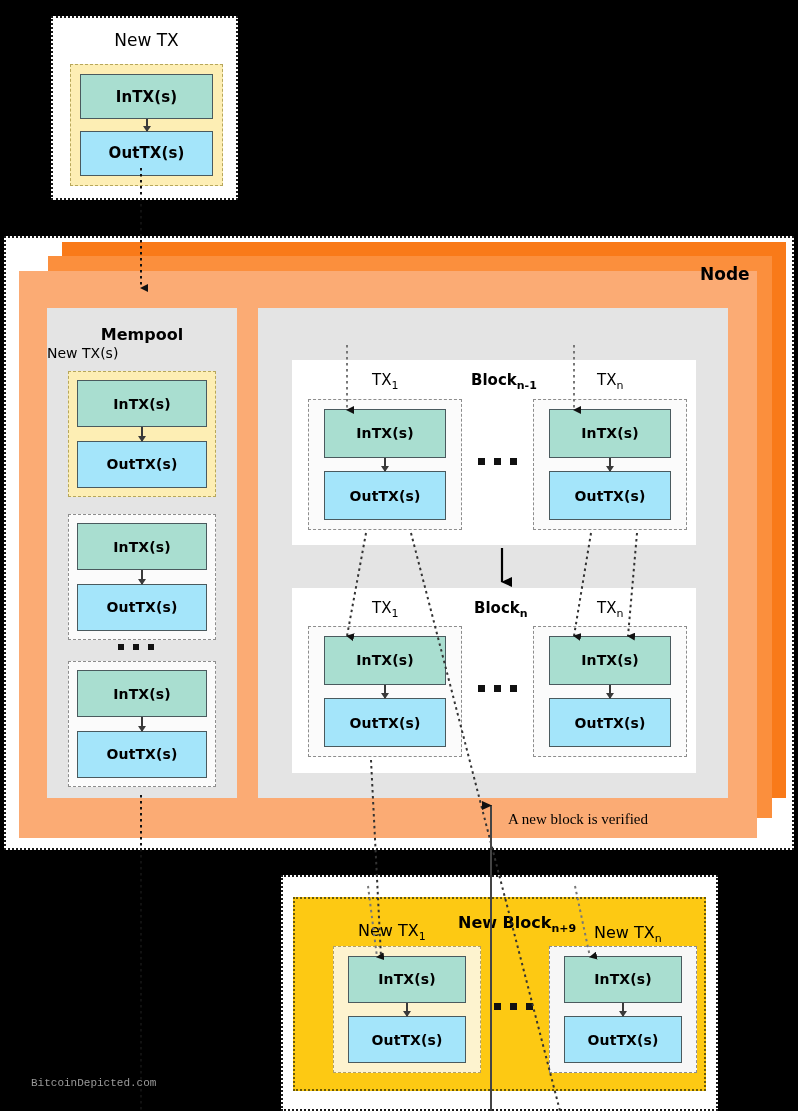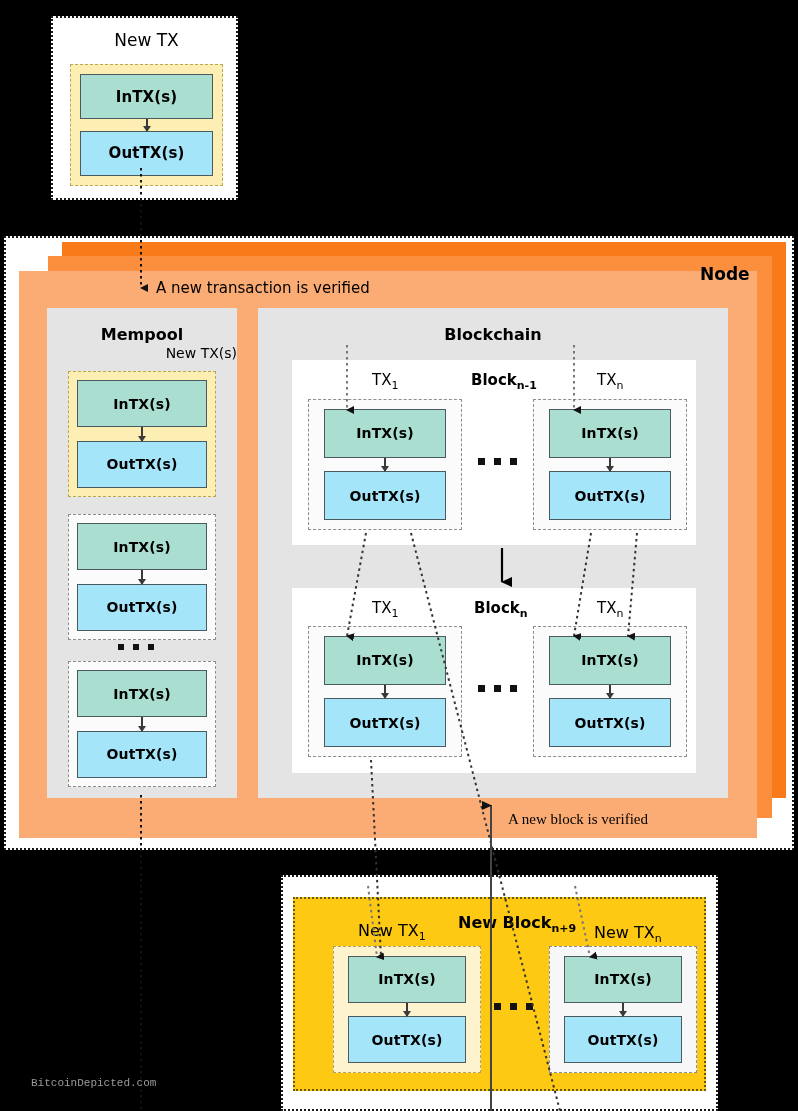--- a/index.html
+++ b/index.html
@@ -106,26 +106,25 @@
   </div>
 
   <div class="abs dotted-white" style="left:4px; top:236px; width:790px; height:614px;"></div>
 
   <div class="node-card node-back" style="left:62px; top:242px; width:724px; height:556px;"></div>
   <div class="node-card node-mid" style="left:48px; top:256px; width:724px; height:562px;"></div>
   <div class="node-card node-front" style="left:19px; top:271px; width:738px; height:567px;"></div>
 
   <div class="lbl lbl-title lbl-bold abs" style="left:700px; top:264px;">Node</div>
 
-  <div class="lbl abs" style="left:156px; top:279px; font-size:15px;">A new transaction is verified</div>
 
   <div class="panel-gray abs" style="left:47px; top:308px; width:190px; height:490px;"></div>
 
   <div class="lbl lbl-bold abs" style="left:47px; top:325px; width:190px; text-align:center; font-size:16px;">Mempool</div>
-  <div class="lbl abs" style="left:47px; top:345px; width:190px; text-align:right; font-size:14px;">New TX(s)</div>
+  <div class="lbl abs" style="left:47px; top:345px; width:190px; text-align:left; font-size:14px;">New TX(s)</div>
 
   <div class="tx-group cream abs" style="left:68px; top:371px; width:148px; height:126px; padding:8px;">
     <div class="io-box io-in" style="width:100%; height:48px; font-size:14px;">InTX(s)</div>
     <div class="mini-arrow" style="height:14px;"></div>
     <div class="io-box io-out" style="width:100%; height:48px; font-size:14px;">OutTX(s)</div>
   </div>
 
   <div class="tx-group plain abs" style="left:68px; top:514px; width:148px; height:126px; padding:8px;">
     <div class="io-box io-in" style="width:100%; height:48px; font-size:14px;">InTX(s)</div>
     <div class="mini-arrow" style="height:14px;"></div>
@@ -139,21 +138,20 @@
     </div>
 
   <div class="tx-group plain abs" style="left:68px; top:661px; width:148px; height:126px; padding:8px;">
     <div class="io-box io-in" style="width:100%; height:48px; font-size:14px;">InTX(s)</div>
     <div class="mini-arrow" style="height:14px;"></div>
     <div class="io-box io-out" style="width:100%; height:48px; font-size:14px;">OutTX(s)</div>
   </div>
 
   <div class="panel-gray abs" style="left:258px; top:308px; width:470px; height:490px;"></div>
 
-  <div class="lbl lbl-bold abs" style="left:258px; top:325px; width:470px; text-align:center; font-size:16px;">Blockchain</div>
 
   <div class="panel-white abs" style="left:292px; top:360px; width:404px; height:185px;"></div>
 
   <div class="lbl abs" style="left:372px; top:371px; font-size:15px;">
     <span>TX</span><span class="sub">1</span>
   </div>
   <div class="lbl lbl-bold abs" style="left:471px; top:371px; font-size:15px;">
     <span>Block</span><span class="sub">n-1</span>
   </div>
   <div class="lbl abs" style="left:597px; top:371px; font-size:15px;">

